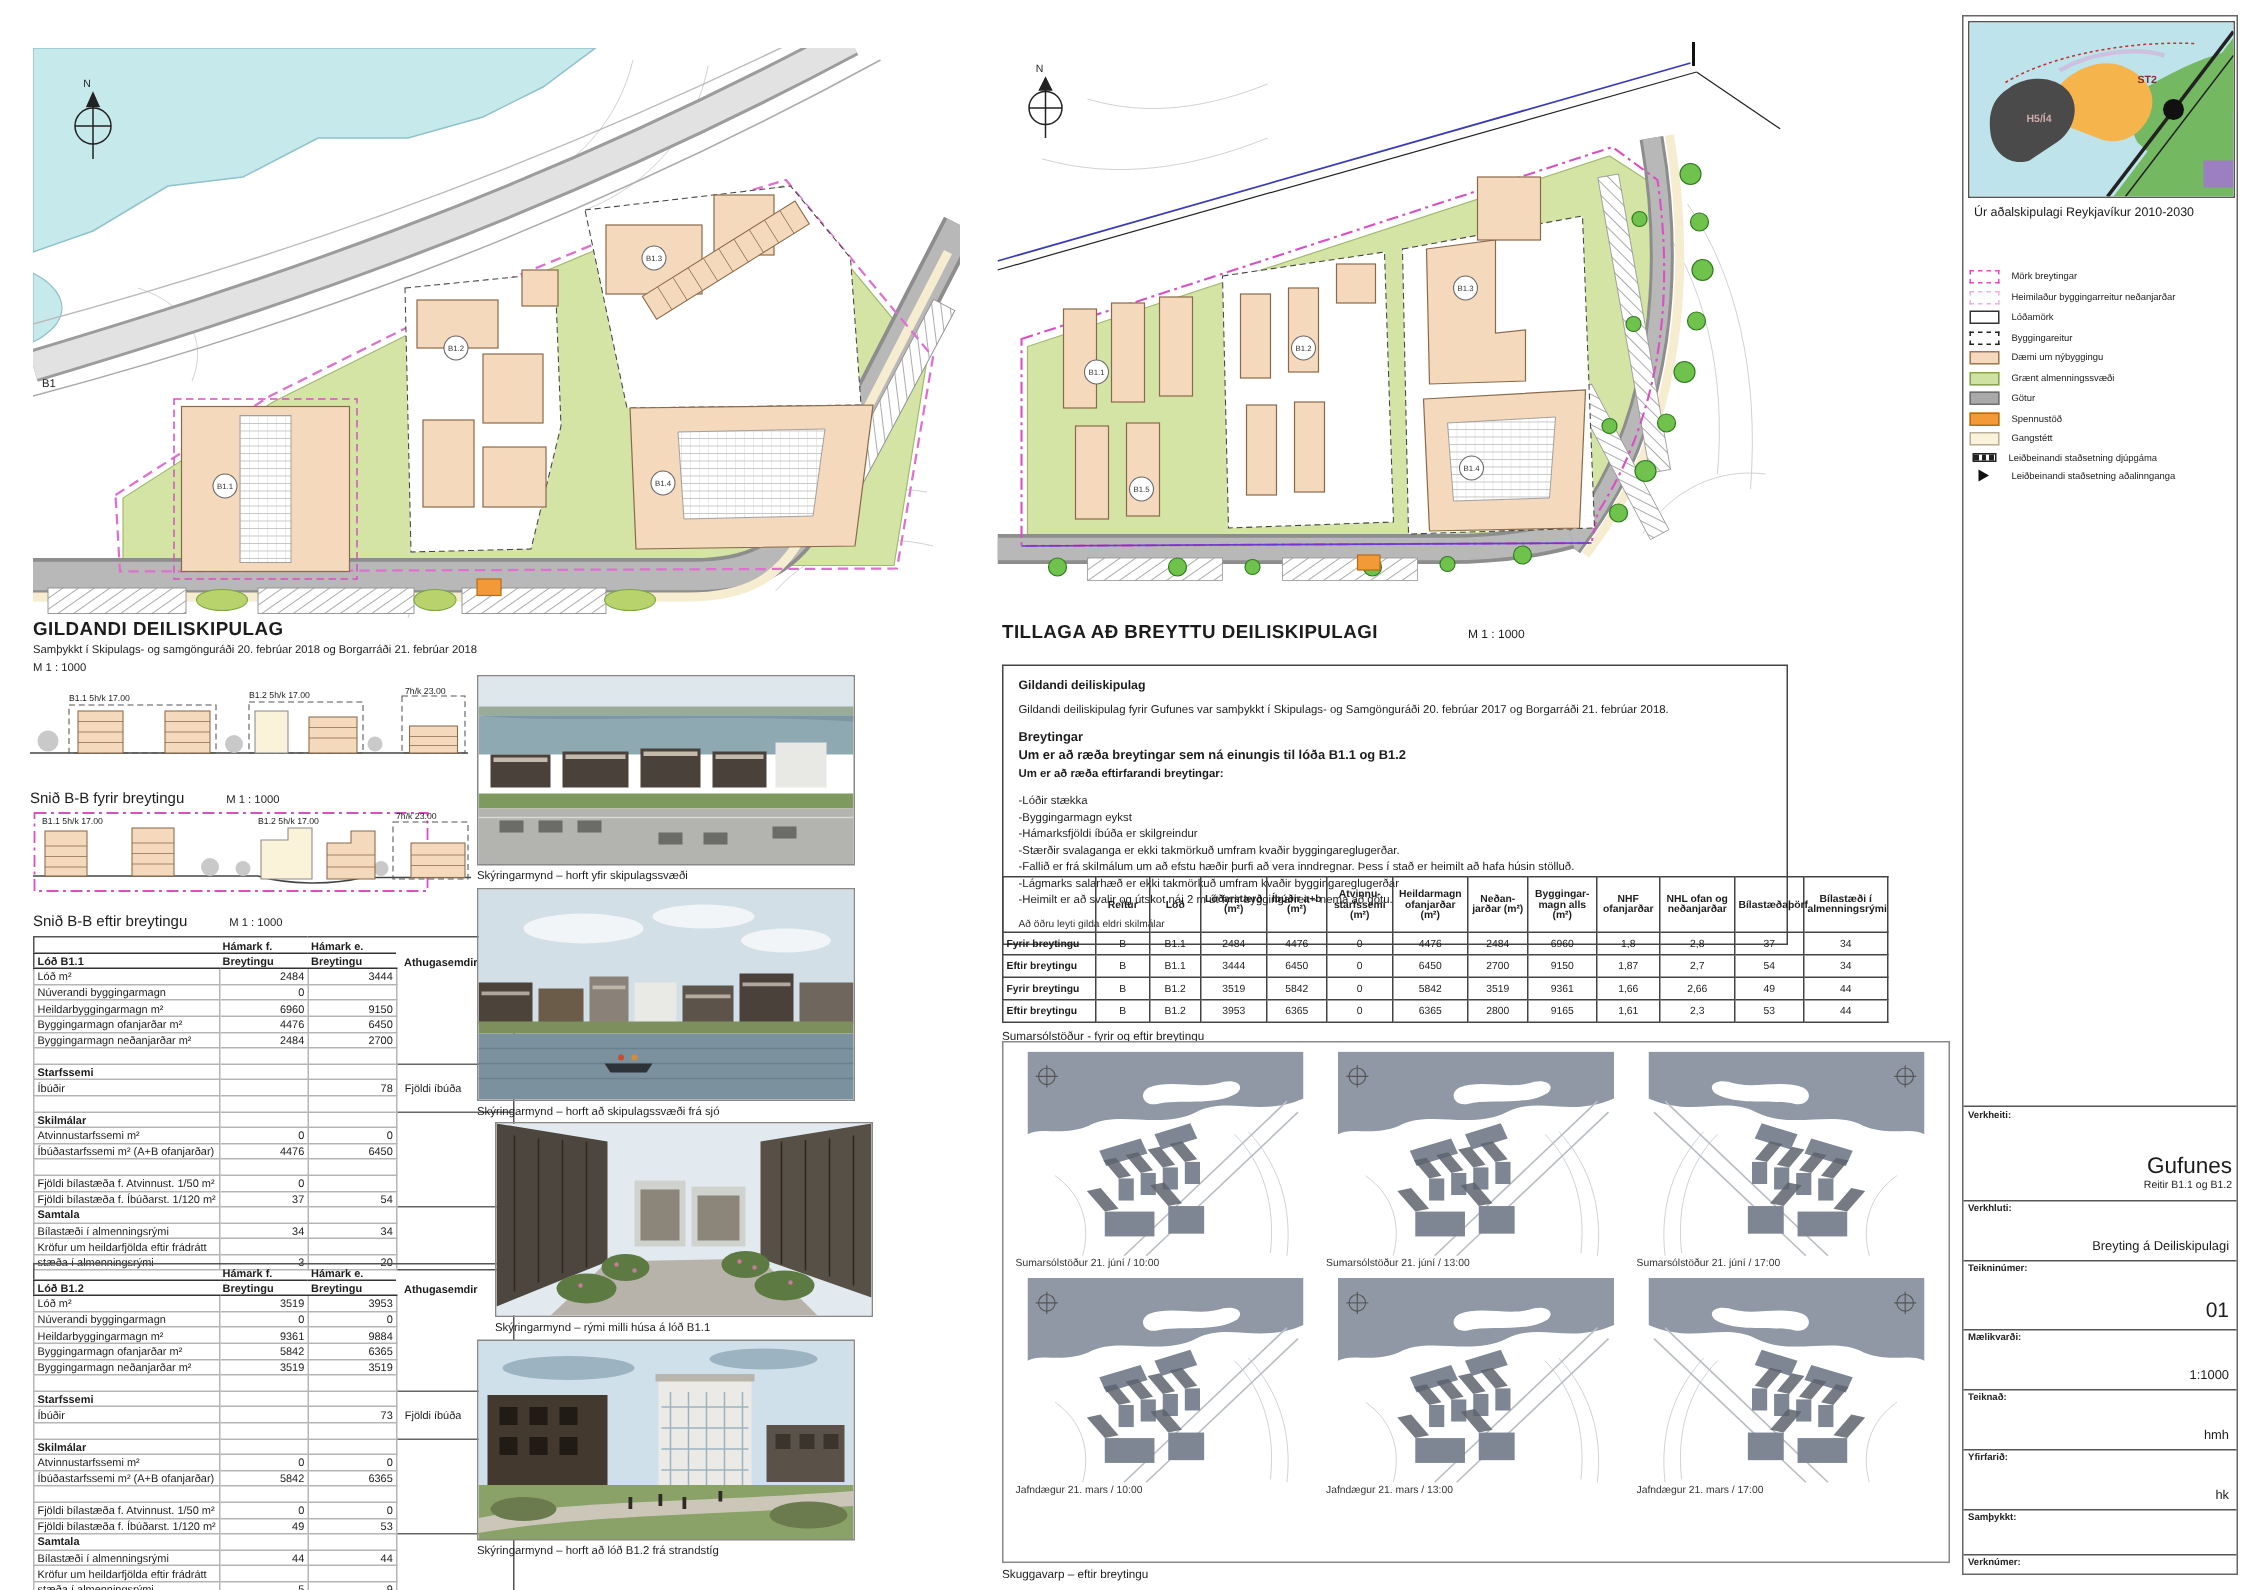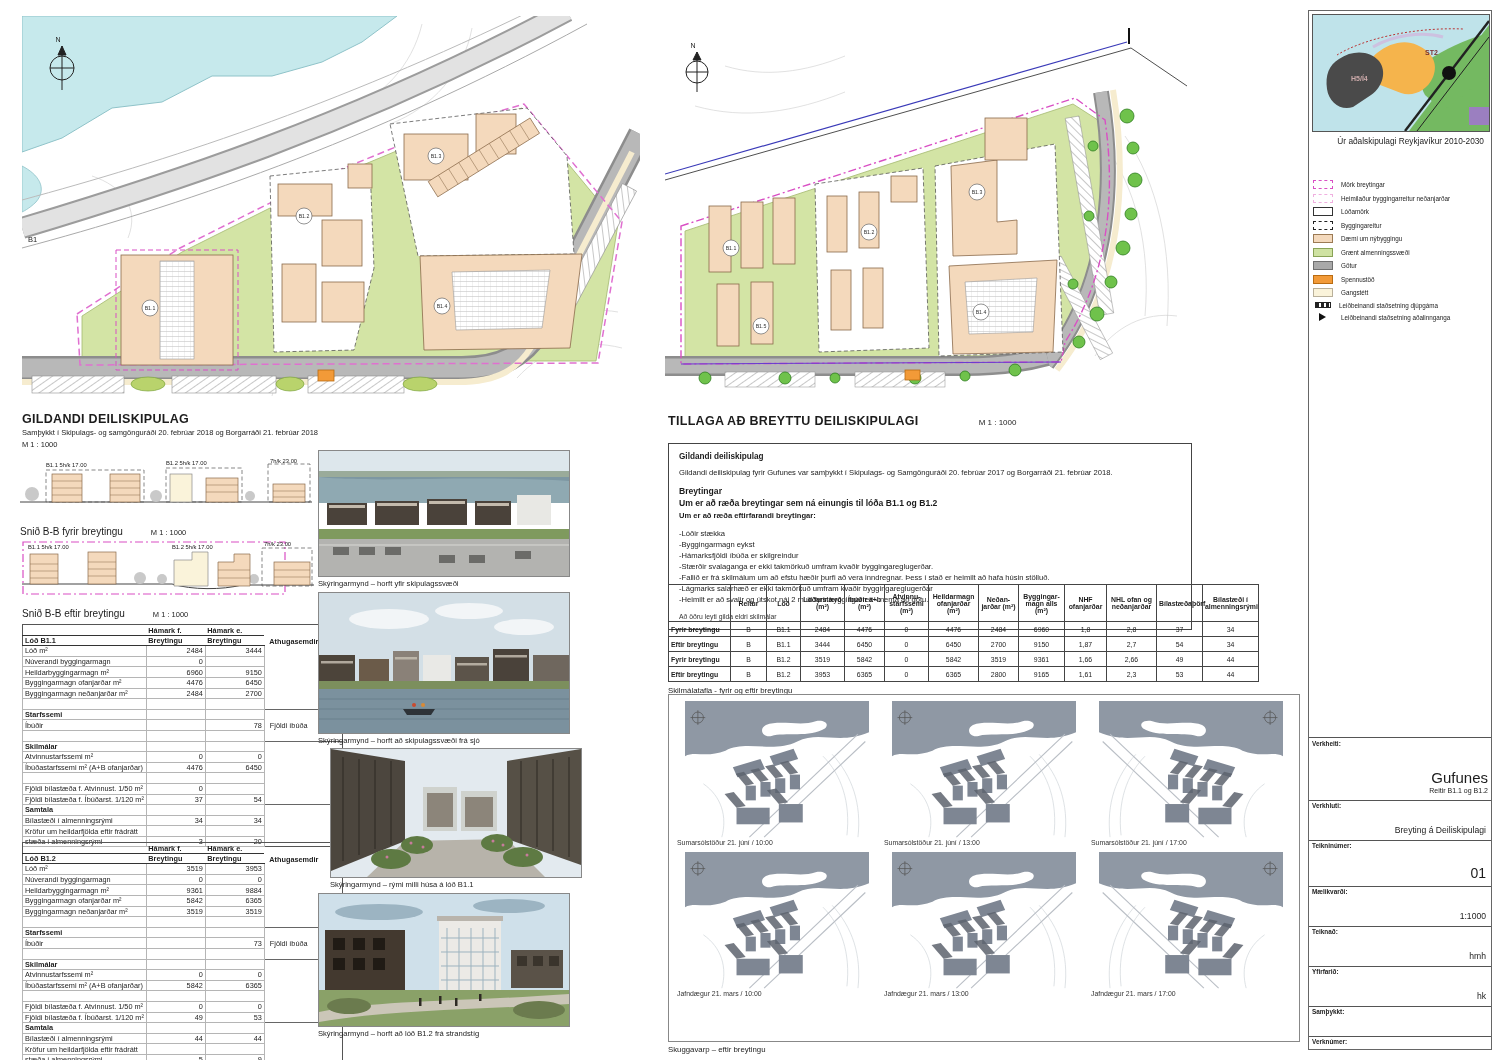--- a/index.html
+++ b/index.html
@@ -126,21 +126,21 @@
         </g>
         <g stroke="#555" fill="none" stroke-width="0.8">
           <circle cx="14" cy="18" r="6"></circle>
           <line x1="14" y1="10" x2="14" y2="26"></line>
           <line x1="6" y1="18" x2="22" y2="18"></line>
         </g>
       </symbol>
     </defs>
   </svg>
 
-  <div class="abs" style="left:22px;top:16px;width:618px;height:380px;">
+  <div class="abs" style="left:22px;top:32px;width:618px;height:380px;">
     <svg width="618" height="380" viewBox="0 0 618 380">
       <path d="M0,0 L375,0 L340,26 L300,46 L250,60 L190,60 L140,86 L90,92 L40,122 L0,136 Z" fill="#c6e9ec" stroke="#8fc3c9" stroke-width="1"></path>
       <path d="M0,150 C16,158 26,172 14,186 C7,193 0,196 0,196 Z" fill="#c6e9ec" stroke="#8fc3c9" stroke-width="0.8"></path>
       <g stroke="#cccccc" stroke-width="0.6" fill="none">
         <path d="M400,8 C390,50 360,82 320,96"></path>
         <path d="M450,12 C442,56 410,92 368,108"></path>
         <path d="M520,330 C540,300 560,290 596,296"></path>
         <path d="M495,362 C522,332 560,322 600,332"></path>
         <path d="M70,160 C100,170 118,192 106,222"></path>
         <path d="M250,380 C262,340 258,300 240,270"></path>
@@ -1011,21 +1011,21 @@
             <td>6365</td>
             <td>2800</td>
             <td>9165</td>
             <td>1,61</td>
             <td>2,3</td>
             <td>53</td>
             <td>44</td>
           </tr>
         </tbody>
     </table>
-    <div class="sk-caption">Skilmálatafla - fyrir og eftir breytingu</div>
+    <div class="sk-caption">Sumarsólstöður - fyrir og eftir breytingu</div>
   </div>
 
   <div class="abs shadow-box" style="left:668px;top:694px;width:632px;height:348px;padding:6px 8px;box-sizing:border-box;">
     <div style="display:grid;grid-template-columns:repeat(3,200px);grid-column-gap:7px;grid-row-gap:6px;">
       <div>
         <svg class="shadow-svg" width="200" height="138" viewBox="0 0 200 150">
             <use href="#shadow-base"></use>
           </svg>
         <div class="sh-cap">Sumarsólstöður 21. júní  /  10:00</div>
       </div>
@@ -1058,21 +1058,21 @@
             <use href="#shadow-base" transform="translate(200,0) scale(-1,1)"></use>
           </svg>
         <div class="sh-cap">Jafndægur 21. mars  /  17:00</div>
       </div>
     </div>
   </div>
   <div class="abs sk-foot" style="left:668px;top:1045px;">Skuggavarp – eftir breytingu</div>
 
   <div class="abs rcol" style="left:1308px;top:10px;width:184px;height:1040px;box-sizing:border-box;">
 
-    <div style="padding:3px 3px 0 3px;text-align:right;">
+    <div style="padding:3px 3px 0 3px;">
       <svg width="176" height="116" viewBox="0 0 176 116" style="display:block;border:1px solid #555;">
         <rect width="176" height="116" fill="#bfe3ea"></rect>
         <path d="M176,10 L96,116 L176,116 Z" fill="#74b961"></path>
         <path d="M120,42 C140,30 160,22 176,18 L176,60 L130,96 L112,80 C104,66 108,50 120,42 Z" fill="#74b961"></path>
         <path d="M64,38 C76,28 92,24 104,30 C118,36 126,48 120,62 C114,76 100,82 88,78 L62,68 C52,62 54,46 64,38 Z" fill="#f5b44c"></path>
         <path d="M26,44 C40,34 58,36 66,46 C74,56 70,72 58,80 L40,92 C28,96 16,88 14,74 C12,60 16,50 26,44 Z" fill="#4a4a4a"></path>
         <path d="M60,32 C80,20 110,16 130,22" stroke="#cdc1e0" stroke-width="3" fill="none"></path>
         <path d="M24,40 C50,24 100,12 150,14" stroke="#b33" stroke-width="1" stroke-dasharray="2 2" fill="none"></path>
         <path d="M176,6 L92,116" stroke="#222" stroke-width="2.4" fill="none"></path>
         <path d="M176,22 L104,116" stroke="#222" stroke-width="1" fill="none"></path>

